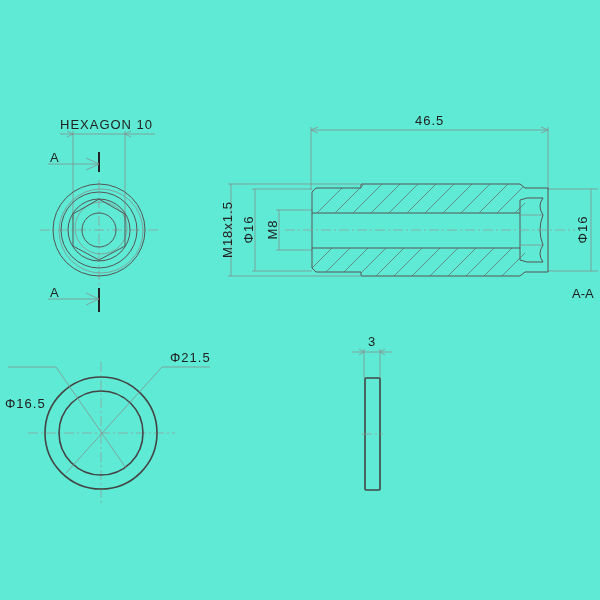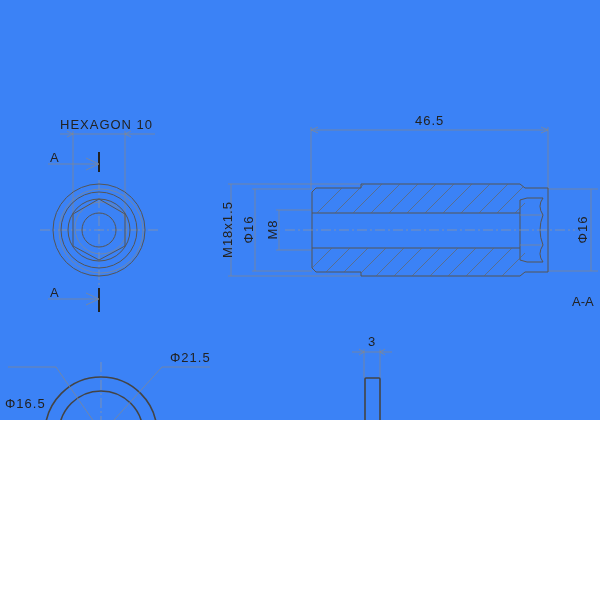--- a/index.html
+++ b/index.html
@@ -1,16 +1,16 @@
 <!DOCTYPE html>
 <html><head>
 <meta charset="utf-8">
 <style>
   html, body { margin: 0; padding: 0; background: #ffffff; }
-  #canvas { position: relative; width: 600px; height: 420px; background: #3b82f6; overflow: hidden; }
+  #canvas { position: relative; width: 600px; height: 600px; background: #5eead4; overflow: hidden; }
   svg { position: absolute; left: 0; top: 0; }
   .lbl { position: absolute; font-family: "Liberation Sans", sans-serif; font-size: 13px; color: #222; white-space: nowrap; letter-spacing: 1px; }
   .vert { transform-origin: center center; transform: rotate(-90deg); }
   .ln { stroke: #555; stroke-width: 1; fill: none; }
   .thin { stroke: #888; stroke-width: 0.7; fill: none; }
   .thick { stroke: #444; stroke-width: 1.6; fill: none; }
   .ctr { stroke: #999; stroke-width: 0.7; stroke-dasharray: 10 3 2 3; fill: none; }
   .hatch { stroke: #666; stroke-width: 0.7; }
   .sect { stroke: #222; stroke-width: 2; }
 </style>
@@ -148,18 +148,18 @@
 
   <span class="lbl" style="left:60px; top:117px;">HEXAGON 10</span>
   <span class="lbl" style="left:50px; top:150px;">A</span>
   <span class="lbl" style="left:50px; top:285px;">A</span>
 
   <span class="lbl" style="left:415px; top:113px;text-align:right;">46.5</span>
   <span class="lbl vert" style="left:192px; top:222px; width:70px; text-align:center;">M18x1.5</span>
   <span class="lbl vert" style="left:228px; top:222px; width:40px; text-align:center;">Φ16</span>
   <span class="lbl vert" style="left:252px; top:222px; width:40px; text-align:center;">M8</span>
   <span class="lbl vert" style="left:562px; top:222px; width:40px; text-align:center;">Φ16</span>
-  <span class="lbl" style="left:572px; top:294px; letter-spacing:0;">A-A</span>
+  <span class="lbl" style="left:572px; top:286px; letter-spacing:0;">A-A</span>
 
   <span class="lbl" style="left:5px; top:350px;margin-top:46px;">Φ16.5</span>
   <span class="lbl" style="left:170px; top:350px;">Φ21.5</span>
   <span class="lbl" style="left:368px; top:334px;">3</span>
 </div>
 
 </body></html>

